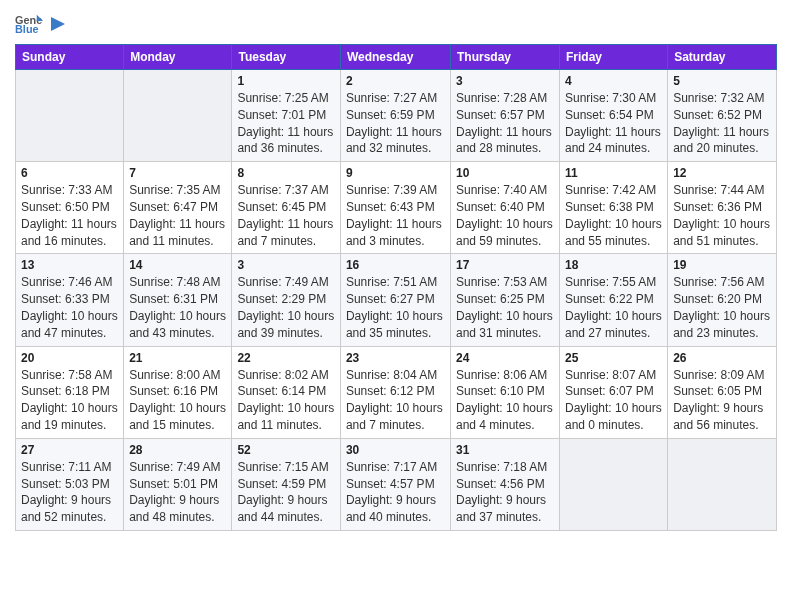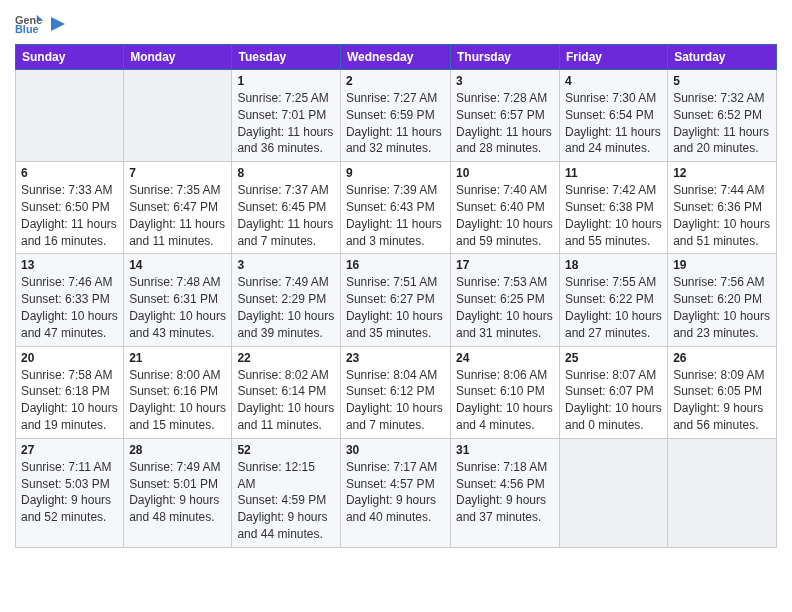--- a/index.html
+++ b/index.html
@@ -305,21 +305,21 @@
 Daylight: 9 hours and 52 minutes.</div>
           </td>
           <td>
             <span class="day-number">28</span>
             <div class="day-info" style="white-space: pre-line;">Sunrise: 7:49 AM
 Sunset: 5:01 PM
 Daylight: 9 hours and 48 minutes.</div>
           </td>
           <td>
             <span class="day-number">52</span>
-            <div class="day-info" style="white-space: pre-line;">Sunrise: 12:15 AM
+            <div class="day-info" style="white-space: pre-line;">Sunrise: 7:15 AM
 Sunset: 4:59 PM
 Daylight: 9 hours and 44 minutes.</div>
           </td>
           <td>
             <span class="day-number">30</span>
             <div class="day-info" style="white-space: pre-line;">Sunrise: 7:17 AM
 Sunset: 4:57 PM
 Daylight: 9 hours and 40 minutes.</div>
           </td>
           <td>

